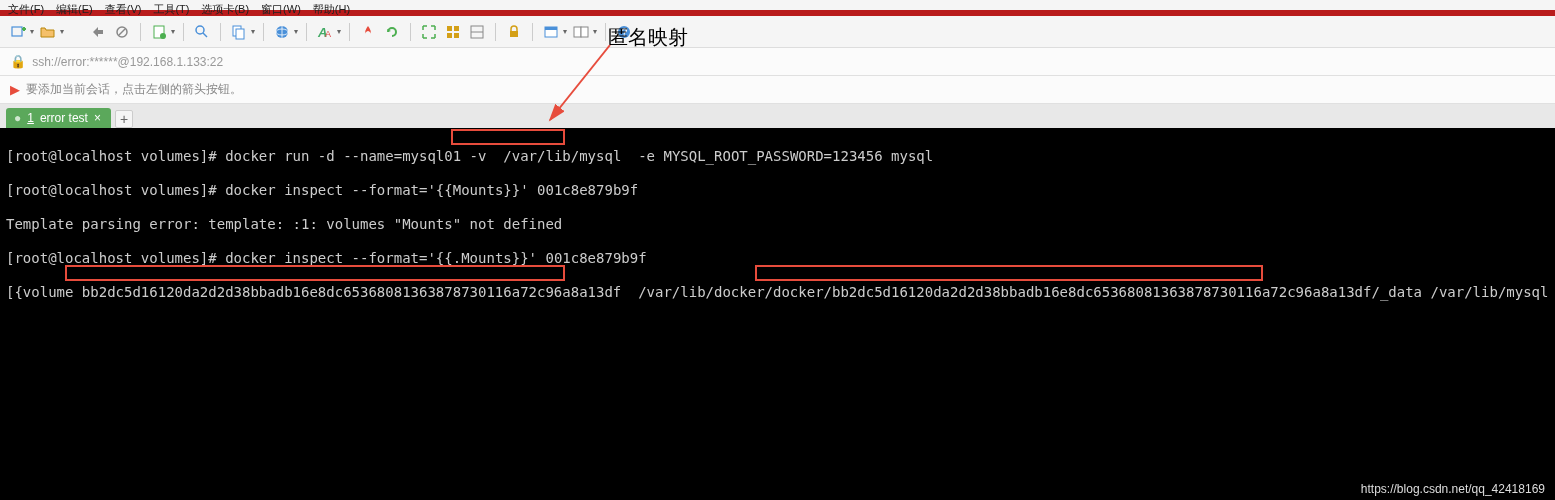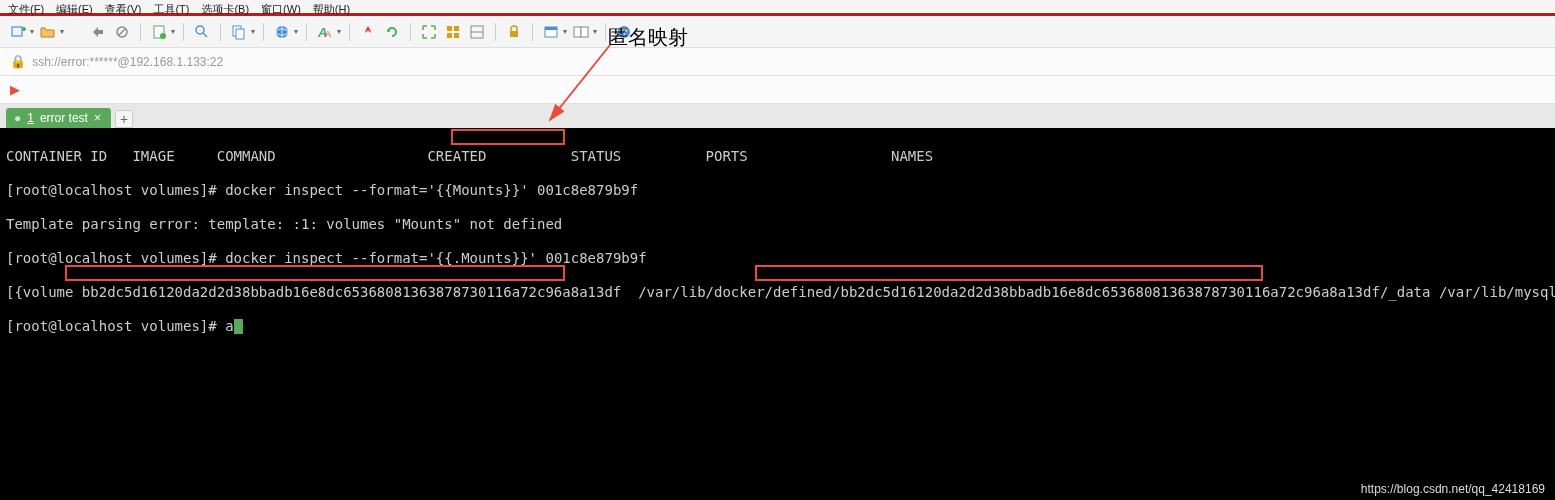--- a/index.html
+++ b/index.html
@@ -1,18 +1,18 @@
 <!DOCTYPE html>
 <html><head>
   <meta charset="utf-8">
   <style>
     * { margin: 0; padding: 0; box-sizing: border-box; }
     body { font-family: "Microsoft YaHei", Arial, sans-serif; font-size: 12px; background: #f0f0f0; width: 1555px; height: 500px; overflow: hidden; position: relative; }
     
-    .menubar { background: #f5f5f5; padding: 2px 8px; border-bottom: 3px solid #b91c1c; height: 16px; display: flex; gap: 12px; color: #222; }
+    .menubar { background: #f5f5f5; padding: 2px 8px; border-bottom: 6px solid #b91c1c; height: 16px; display: flex; gap: 12px; color: #222; }
     .menubar span { cursor: pointer; font-size: 11px; }
     
     .toolbar { background: #f5f5f5; padding: 4px 8px; border-bottom: 1px solid #ddd; height: 32px; display: flex; align-items: center; gap: 4px; }
     .toolbar .tb-icon { width: 20px; height: 20px; display: flex; align-items: center; justify-content: center; cursor: pointer; }
     .toolbar .tb-sep { width: 1px; height: 18px; background: #ccc; margin: 0 4px; }
     .dropdown-arrow { font-size: 8px; color: #666; margin-left: -2px; }
     
     .addressbar { background: #fbfbfb; padding: 5px 10px; border-bottom: 1px solid #e0e0e0; height: 28px; display: flex; align-items: center; color: #999; font-size: 12px; }
     .addressbar .lock-icon { color: #d4a017; margin-right: 6px; font-size: 13px; }
     
@@ -183,39 +183,39 @@
     </span>
 </div>
 
 <div class="addressbar">
   <span class="lock-icon">🔒</span>
   <span>ssh://error:******@192.168.1.133:22</span>
 </div>
 
 <div class="hintbar">
   <span class="flag-icon">▶</span>
+  <span>要添加当前会话，点击左侧的箭头按钮。</span>
 </div>
 
 <div class="tabbar">
   <div class="tab">
     <span style="color:#cfe8cf;">●</span>
     <span style="text-decoration:underline;">1</span>
     <span>error test</span>
     <span class="tab-close">×</span>
   </div>
   <div class="tab-add">+</div>
 </div>
 
 <div class="terminal">
-<span class="term-line">CONTAINER ID   IMAGE     COMMAND                  CREATED          STATUS          PORTS                 NAMES</span>
+<span class="term-line"><span>[root@localhost volumes]# </span><span>docker run -d --name=mysql01 -v </span><span> /var/lib/mysql </span><span> -e MYSQL_ROOT_PASSWORD=123456 mysql</span></span>
 <span class="term-line"><span>[root@localhost volumes]# </span><span>docker inspect --format='{{Mounts}}' 001c8e879b9f</span></span>
 <span class="term-line">Template parsing error: template: :1: volumes "Mounts" not defined</span>
 <span class="term-line"><span>[root@localhost volumes]# </span><span>docker inspect --format='{{.Mounts}}' 001c8e879b9f</span></span>
-<span class="term-line"><span>[{volume </span><span>bb2dc5d16120da2d2d38bbadb16e8dc653680813638787301​16a72c96a8a13df</span><span>  /var/lib/docker/defined/</span><span>bb2dc5d16120da2d2d38bbadb16e8dc65368081363878730116a72c96a8a13df/</span><span>_data /var/lib/mysql local  true }]</span></span>
-<span class="term-line"><span>[root@localhost volumes]# </span><span>a</span><span class="cursor"></span></span>
+<span class="term-line"><span>[{volume </span><span>bb2dc5d16120da2d2d38bbadb16e8dc653680813638787301​16a72c96a8a13df</span><span>  /var/lib/docker/docker/</span><span>bb2dc5d16120da2d2d38bbadb16e8dc65368081363878730116a72c96a8a13df/</span><span>_data /var/lib/mysql local  true }]</span></span>
 
   
   <div class="highlight-box1" style="left:451px; top:1px; width:114px; height:16px;"></div>
   <div class="highlight-box2" style="left:65px; top:137px; width:500px; height:16px;"></div>
   <div class="highlight-box3" style="left:755px; top:137px; width:508px; height:16px;"></div>
 </div>
 
 <div class="annotation" style="left:608px; top:24px;">匿名映射</div>
 
 <svg class="arrow-svg" style="left:540px; top:40px; width:80px; height:90px;">

